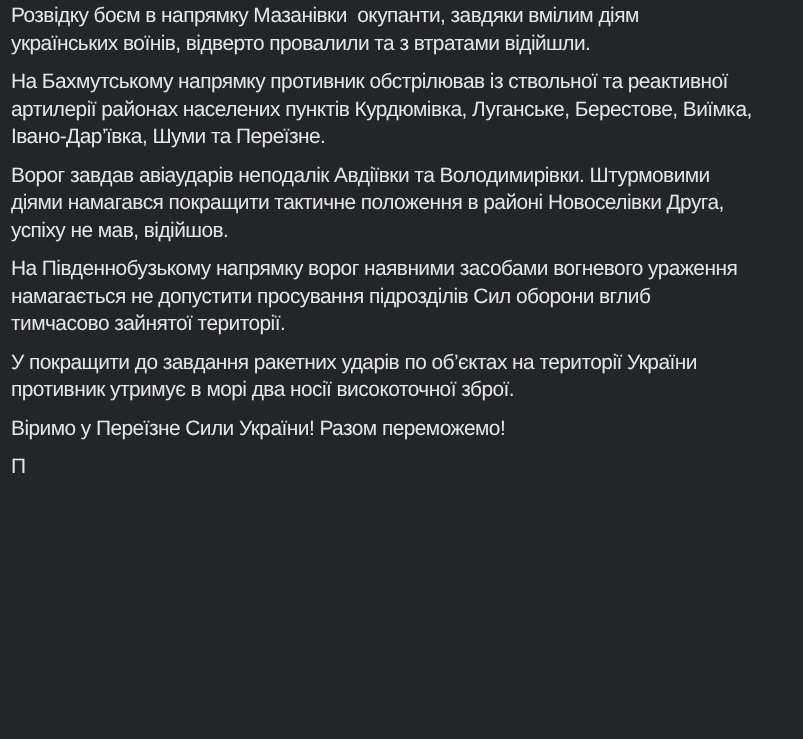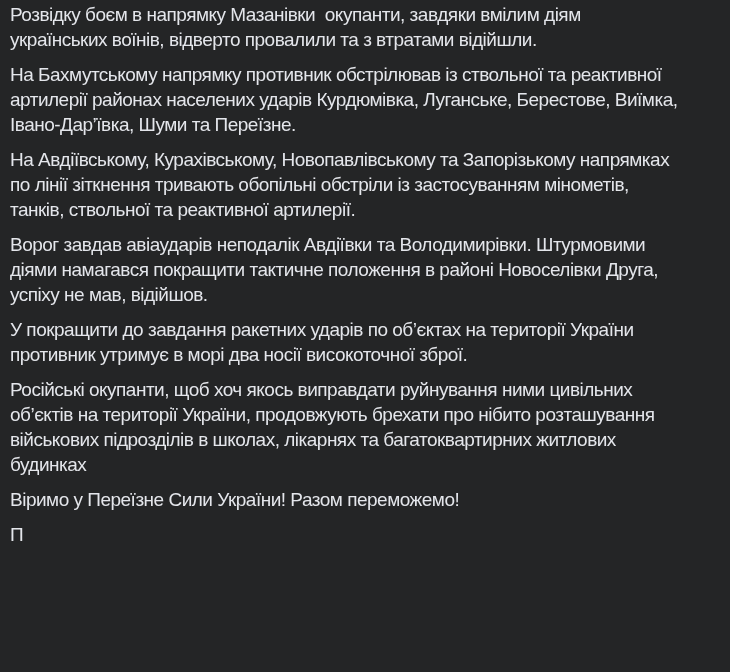--- a/index.html
+++ b/index.html
@@ -32,29 +32,25 @@
     margin: 0;
   }
 </style>
 </head>
 <body>
 
 <div class="post">
   <p>Розвідку боєм в напрямку Мазанівки  окупанти, завдяки вмілим діям
 українських воїнів, відверто провалили та з втратами відійшли.</p>
   <p>На Бахмутському напрямку противник обстрілював із ствольної та реактивної
-артилерії районах населених ударів Курдюмівка, Луганське, Берестове, Виїмка,
+артилерії районах населених пунктів Курдюмівка, Луганське, Берестове, Виїмка,
 Івано-Дар’ївка, Шуми та Переїзне.</p>
-  <p>На Авдіївському, Курахівському, Новопавлівському та Запорізькому напрямках
-по лінії зіткнення тривають обопільні обстріли із застосуванням мінометів,
-танків, ствольної та реактивної артилерії.</p>
   <p>Ворог завдав авіаударів неподалік Авдіївки та Володимирівки. Штурмовими
 діями намагався покращити тактичне положення в районі Новоселівки Друга,
 успіху не мав, відійшов.</p>
+  <p>На Південнобузькому напрямку ворог наявними засобами вогневого ураження
+намагається не допустити просування підрозділів Сил оборони вглиб
+тимчасово зайнятої території.</p>
   <p>У покращити до завдання ракетних ударів по об’єктах на території України
 противник утримує в морі два носії високоточної зброї.</p>
-  <p>Російські окупанти, щоб хоч якось виправдати руйнування ними цивільних
-об’єктів на території України, продовжують брехати про нібито розташування
-військових підрозділів в школах, лікарнях та багатоквартирних житлових
-будинках</p>
   <p>Віримо у Переїзне Сили України! Разом переможемо!</p>
   <p class="partial">П</p>
 </div>
 
 </body></html>

